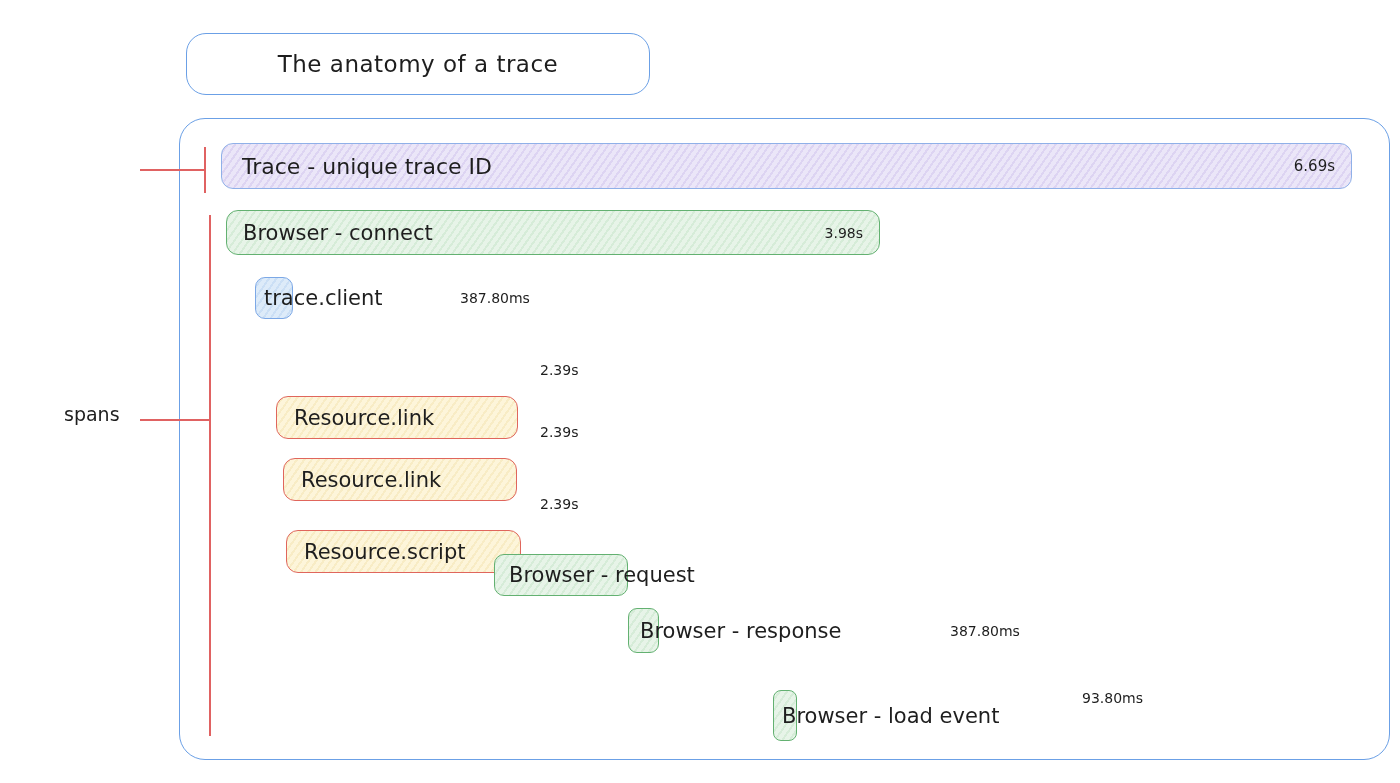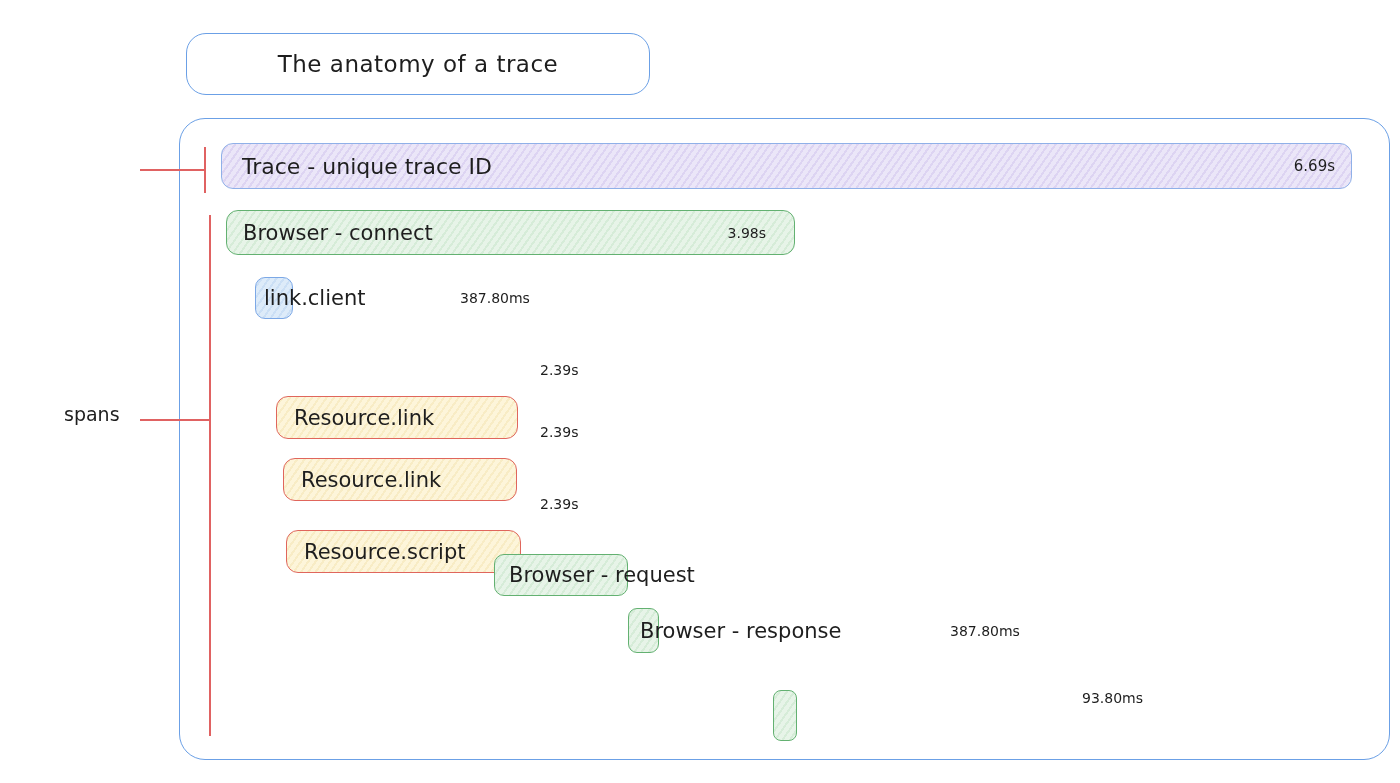--- a/index.html
+++ b/index.html
@@ -35,21 +35,21 @@
   .b-blue  {border:1.6px solid #7ca8e6;}
   .b-yellow{border:1.6px solid #e0665c;}
   
   .bar{border-radius:12px;display:flex;justify-content:space-between;box-sizing:border-box;}
   .box{border-radius:10px;box-sizing:border-box;}
   .lbl{font-size:21px;white-space:nowrap;display:flex;align-items:center;}
   .dur{font-size:14px;white-space:nowrap;display:flex;align-items:center;}
   #row-trace{left:221px;top:143px;width:1131px;height:46px;padding:0 16px 0 20px;}
   #row-trace .lbl{font-size:22px;}
   #row-trace .dur{font-size:15px;}
-  #row-connect{left:226px;top:210px;width:569px;height:45px;padding:0 28px 0 16px;}
+  #row-connect{left:226px;top:210px;width:654px;height:45px;padding:0 16px 0 16px;}
   #box-http{left:255px;top:277px;width:38px;height:42px;}
   #lbl-http{left:264px;top:277px;height:42px;}
   #dur-http{left:460px;top:277px;height:42px;}
   #box-res1{left:276px;top:348px;width:242px;height:43px;border-radius:12px;display:flex;align-items:center;padding-left:17px;}
   #dur-res1{left:540px;top:348px;height:43px;}
   #box-res2{left:283px;top:410px;width:234px;height:43px;border-radius:12px;display:flex;align-items:center;padding-left:17px;}
   #dur-res2{left:540px;top:410px;height:43px;}
   #box-res3{left:286px;top:482px;width:235px;height:43px;border-radius:12px;display:flex;align-items:center;padding-left:17px;}
   #dur-res3{left:540px;top:482px;height:43px;}
   #box-req{left:494px;top:554px;width:134px;height:42px;border-radius:10px;}
@@ -92,21 +92,21 @@
     <span class="lbl">Trace - unique trace ID</span>
     <span class="dur">6.69s</span>
   </div>
 
   <div class="abs bar f-green b-green" id="row-connect">
     <span class="lbl">Browser - connect</span>
     <span class="dur">3.98s</span>
   </div>
 
   <div class="abs box f-blue b-blue" id="box-http"></div>
-  <span class="abs lbl" id="lbl-http">link.client</span>
+  <span class="abs lbl" id="lbl-http">trace.client</span>
   <span class="abs dur" id="dur-http">387.80ms</span>
 
   <div class="abs box f-yellow b-yellow" id="box-res1">
     <span class="lbl">Resource.link</span>
   </div>
   <span class="abs dur" id="dur-res1">2.39s</span>
 
   <div class="abs box f-yellow b-yellow" id="box-res2">
     <span class="lbl">Resource.link</span>
   </div>
@@ -118,15 +118,16 @@
   <span class="abs dur" id="dur-res3">2.39s</span>
 
   <div class="abs box f-green b-green" id="box-req"></div>
   <span class="abs lbl" id="lbl-req">Browser - request</span>
 
   <div class="abs box f-green b-green" id="box-resp"></div>
   <span class="abs lbl" id="lbl-resp">Browser - response</span>
   <span class="abs dur" id="dur-resp">387.80ms</span>
 
   <div class="abs box f-green b-green" id="box-load"></div>
+  <span class="abs lbl" id="lbl-load">Browser - load event</span>
   <span class="abs dur" id="dur-load">93.80ms</span>
 
 </div>
 
 </body></html>

